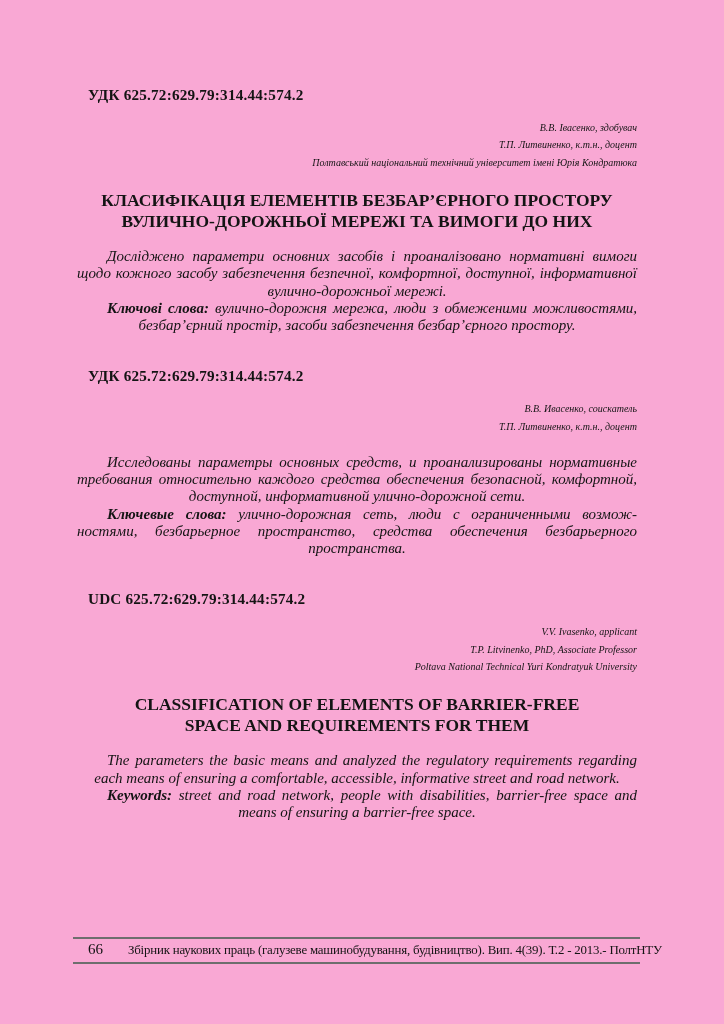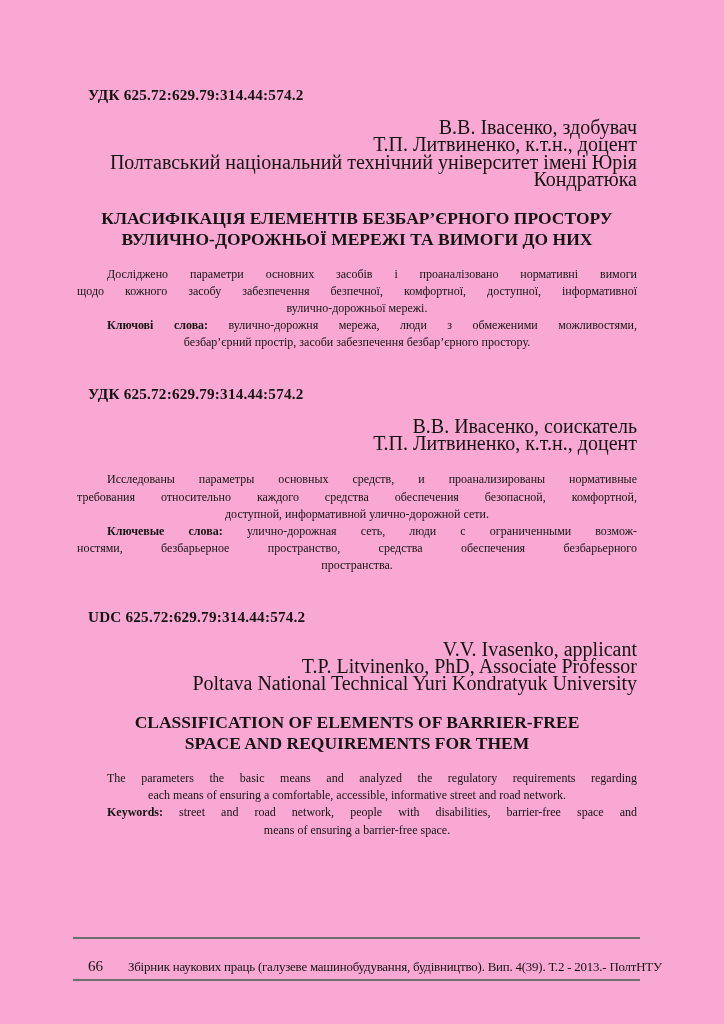--- a/index.html
+++ b/index.html
@@ -21,48 +21,50 @@
   .section + .section { margin-top: 33px; }
   .udc {
     font-weight: bold;
     font-size: 15.2px;
     line-height: 17px;
     padding-left: 11px;
     letter-spacing: 0.2px;
   }
   .authors {
     margin-top: 16px;
-    font-size: 20px;
+    font-style: italic;
+    font-size: 10px;
     line-height: 17.4px;
   }
   .authors .line { text-align: right; }
   .sec-title {
     margin-top: 19px;
     font-weight: bold;
     font-size: 17.5px;
     line-height: 21px;
   }
   .sec-title .line { text-align: center; }
   .abstract { margin-top: 16px; }
   .abstract, .keywords {
-    font-size: 12px;
+    font-style: italic;
+    font-size: 15px;
     line-height: 17.2px;
   }
   .line { white-space: normal; text-align: center; }
   .indent { text-indent: 30px; }
   .jfull { text-align: justify; text-align-last: justify; }
   .kw-label { font-weight: bold; }
   .footer {
     position: absolute;
     left: 73px;
     top: 937px;
     width: 567px;
     border-top: 2px solid #6e6e6e;
     border-bottom: 2px solid #6e6e6e;
-    padding: 20px 0 4px 0;
+    padding: 3px 0 4px 0;
     display: flex;
     align-items: baseline;
     box-sizing: border-box;
   }
   .page-num {
     font-size: 15px;
     line-height: 15px;
     padding-left: 15px;
     width: 40px;
     flex: 0 0 auto;

